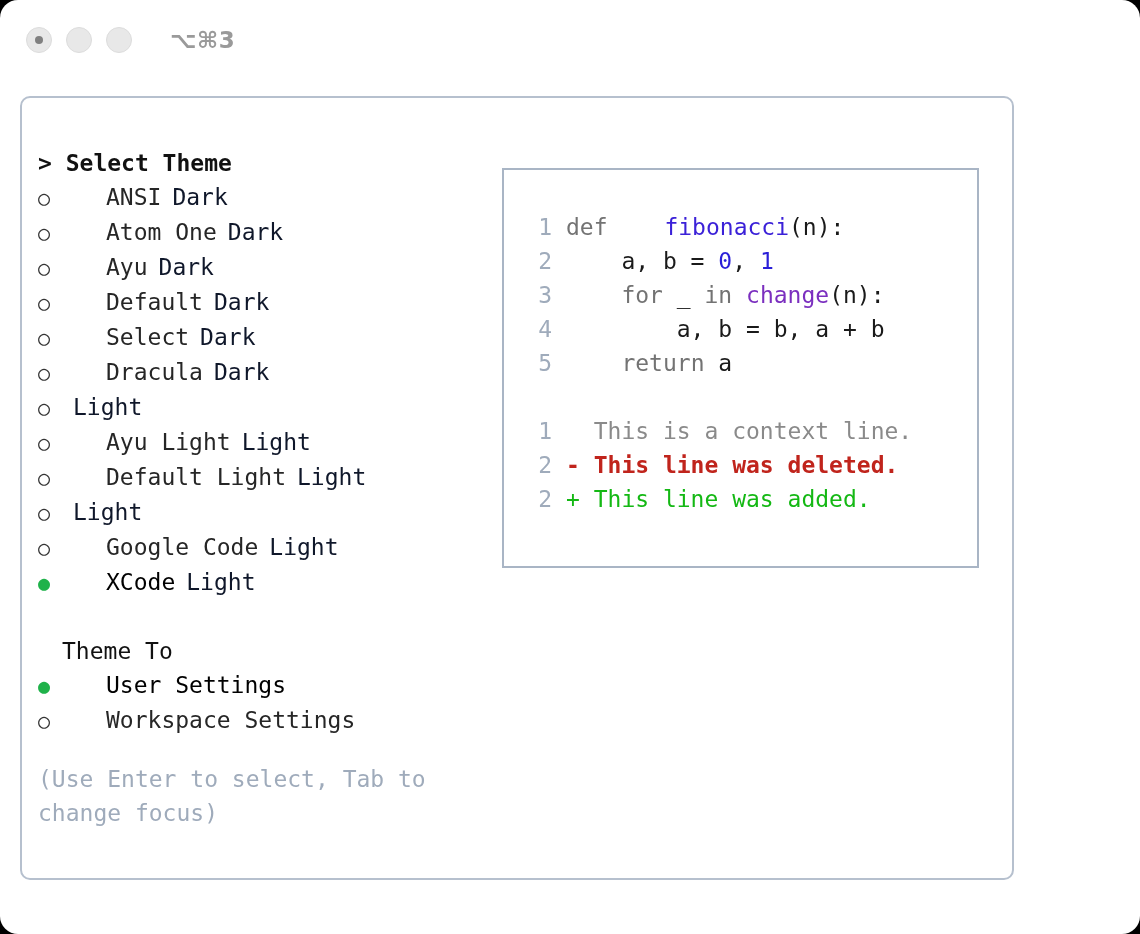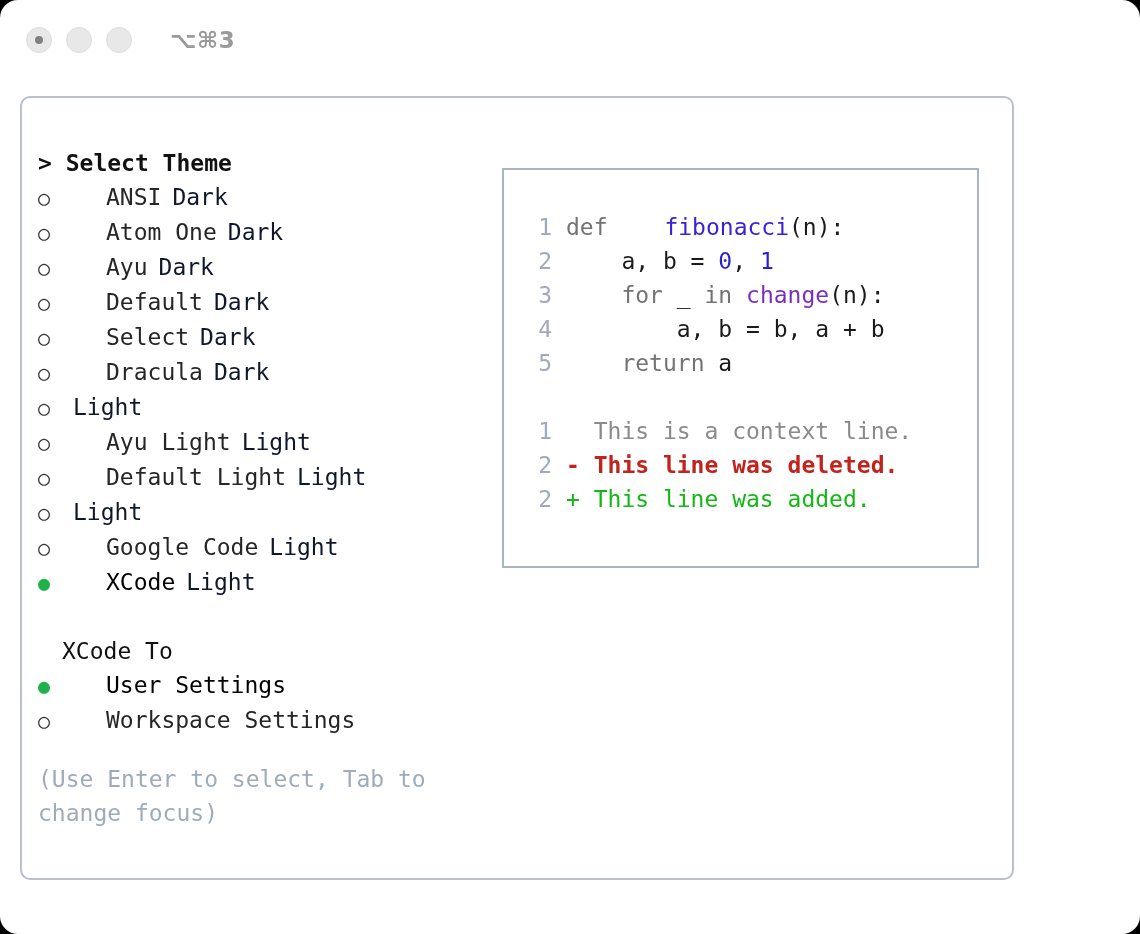--- a/index.html
+++ b/index.html
@@ -230,21 +230,21 @@
             <div class="opt-row"><span class="marker">○</span><span class="opt-tag">Light</span></div>
             <div class="opt-row"><span class="marker">○</span><span class="opt-label">Ayu Light</span><span class="opt-tag">Light</span></div>
             <div class="opt-row"><span class="marker">○</span><span class="opt-label">Default Light</span><span class="opt-tag">Light</span></div>
             <div class="opt-row"><span class="marker">○</span><span class="opt-tag">Light</span></div>
             <div class="opt-row"><span class="marker">○</span><span class="opt-label">Google Code</span><span class="opt-tag">Light</span></div>
             <div class="opt-row selected"><span class="marker sel">●</span><span class="opt-label">XCode</span><span class="opt-tag">Light</span></div>
           </div>
 
         <div class="spacer-lg"></div>
 
-        <div class="apply-title">XCode To</div>
+        <div class="apply-title">Theme To</div>
         <div id="apply-items">
             <div class="opt-row selected"><span class="marker sel">●</span><span class="opt-label">User Settings</span></div>
             <div class="opt-row"><span class="marker">○</span><span class="opt-label">Workspace Settings</span></div>
           </div>
 
         <div class="hint">(Use Enter to select, Tab to change focus)</div>
       </div>
 
       <div class="right-pane">
         <div class="preview-box">

